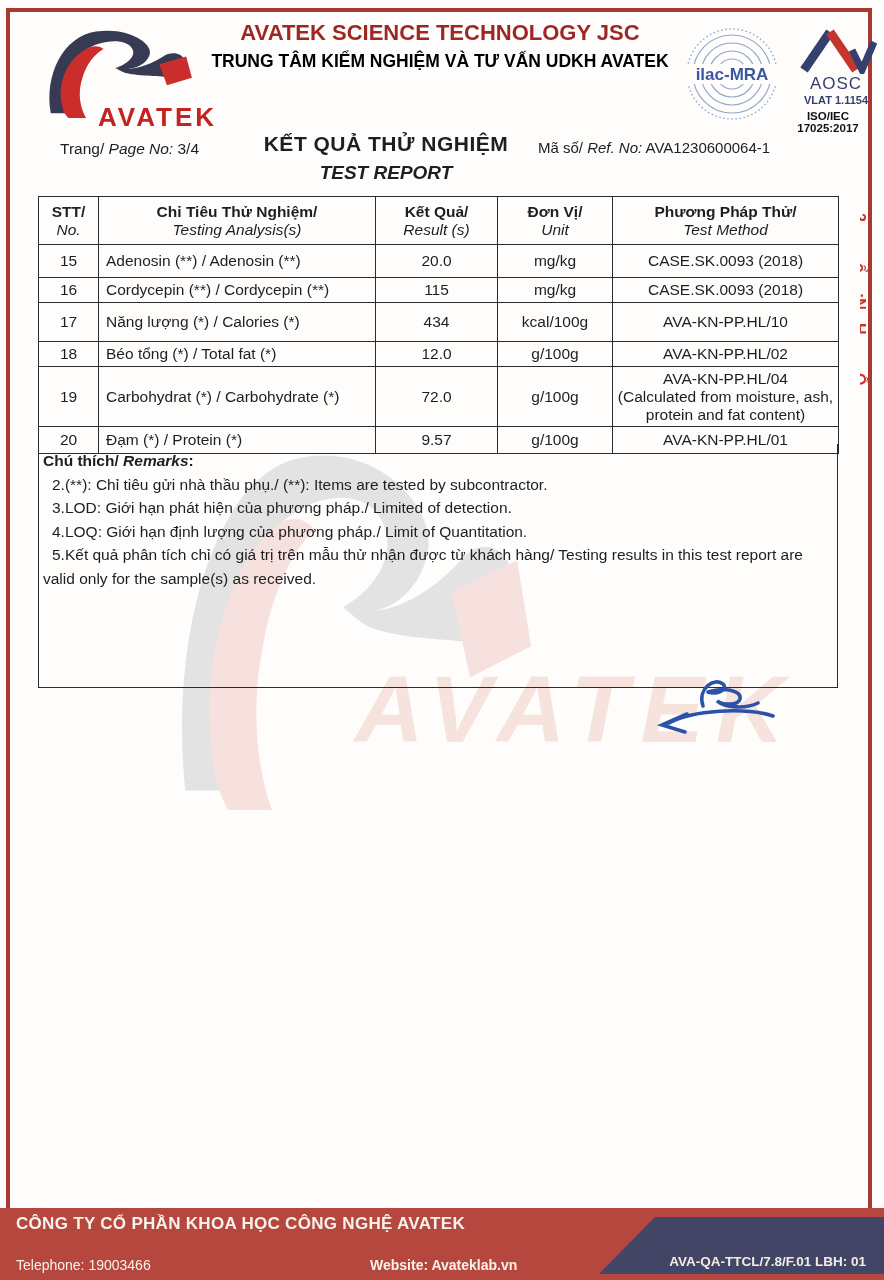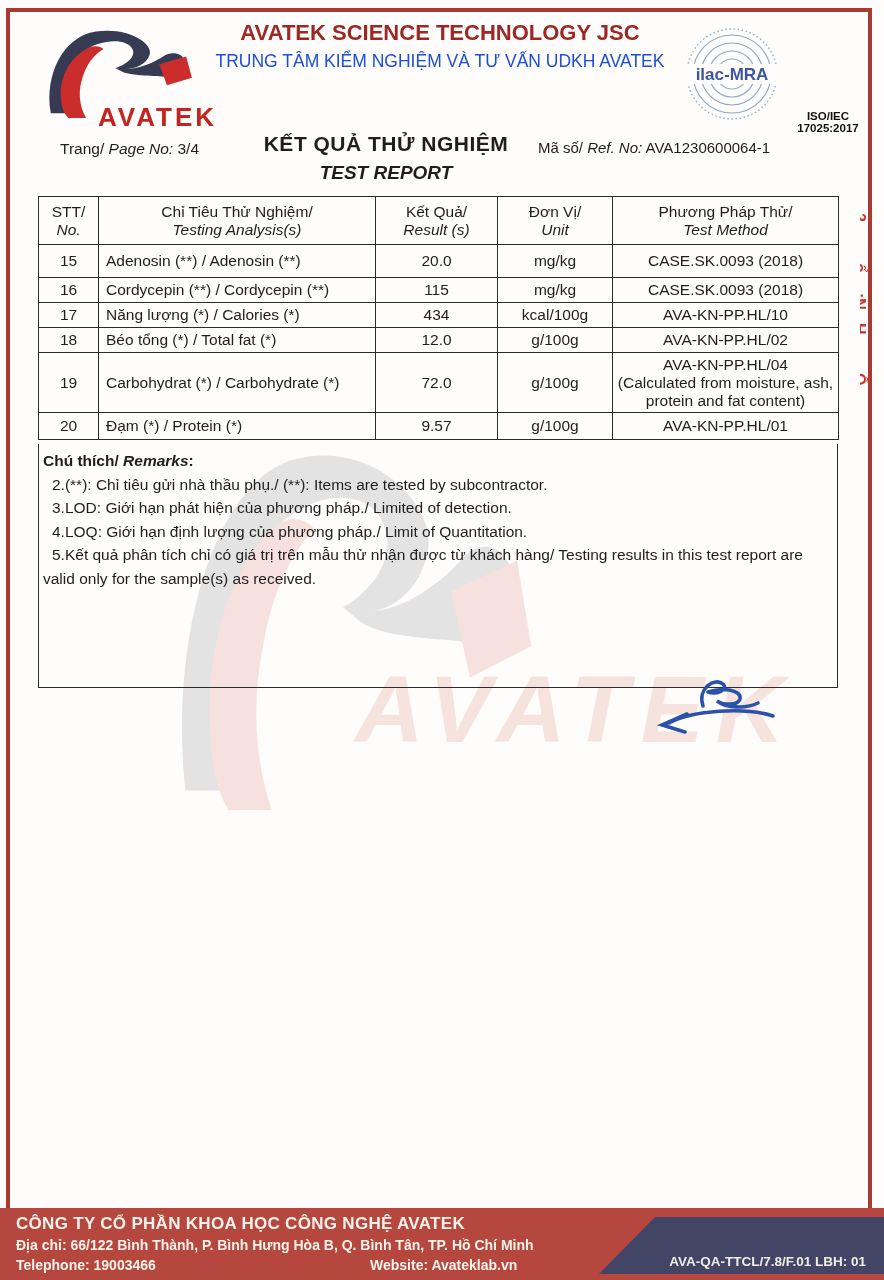--- a/index.html
+++ b/index.html
@@ -15,40 +15,40 @@
            letter-spacing:12px;color:#d96a52;opacity:.17;font-style:italic;}
 
   
   .logo-swan{position:absolute;left:34px;top:22px;}
   .logo-word{position:absolute;left:98px;top:102px;font-size:26px;font-weight:bold;
              letter-spacing:3px;color:#c4231f;}
   .page-no{position:absolute;left:60px;top:140px;font-size:15.5px;}
   .company-name{position:absolute;left:160px;top:20px;width:560px;text-align:center;
                 font-size:22px;font-weight:bold;color:#9e2723;}
   .center-name{position:absolute;left:160px;top:51px;width:560px;text-align:center;
-               font-size:17.5px;font-weight:normal;color:#1d4ed8;}
+               font-size:17.5px;font-weight:bold;color:#000000;}
   .ilac{position:absolute;left:684px;top:26px;}
   .aosc{position:absolute;left:792px;top:24px;width:88px;text-align:center;}
   .aosc-name{font-size:17px;color:#353f6e;letter-spacing:1px;margin-top:-4px;}
   .vlat{font-size:11px;font-weight:bold;color:#353f6e;}
   .iso{position:absolute;left:776px;top:110px;width:104px;text-align:center;
        font-size:11.5px;font-weight:bold;color:#111;}
   .title-vi{position:absolute;left:236px;top:132px;width:300px;text-align:center;
             font-size:21px;font-weight:bold;letter-spacing:.5px;}
   .title-en{position:absolute;left:236px;top:162px;width:300px;text-align:center;
             font-size:19px;font-weight:bold;font-style:italic;}
   .ref-no{position:absolute;left:538px;top:139px;font-size:15px;}
   .it{font-style:italic;}
 
   
   .results{position:absolute;left:38px;top:196px;width:800px;border-collapse:collapse;
            table-layout:fixed;font-size:15.5px;background:transparent;}
   .results td,.results th{border:1.8px solid #2b2b2b;padding:1px 4px;text-align:center;
            vertical-align:middle;font-weight:normal;background:transparent;}
-  .results th .vi{font-weight:normal;display:block;}
+  .results th .vi{font-weight:bold;display:block;}
   .results th .en{font-style:italic;display:block;}
   .results td.analysis{text-align:left;padding-left:7px;}
   .c-no{width:60px;} .c-an{width:277px;} .c-re{width:122px;} .c-un{width:115px;} .c-me{width:226px;}
 
   
   .remarks{position:absolute;left:38px;top:444px;width:800px;height:244px;
            border:1.8px solid #2b2b2b;border-top:none;box-sizing:border-box;
            padding:5px 8px 0 4px;font-size:15.5px;line-height:23.6px;}
   .remarks .rm-title{font-weight:bold;}
   .remarks .rm-item{text-indent:9px;}
@@ -61,21 +61,21 @@
   .stamp span{position:absolute;left:8px;color:#c5372c;font-weight:bold;font-size:16px;
               transform:rotate(90deg);transform-origin:left top;white-space:nowrap;}
 
   
   .footer{position:absolute;left:0;bottom:0;width:884px;height:72px;background:#b5473e;z-index:4;
           color:#f7f2ea;}
   .footer .navy{position:absolute;left:0;top:0;width:884px;height:72px;background:#424566;
           clip-path:polygon(655px 9px,884px 9px,884px 66px,599px 66px);}
   .f-line1{position:absolute;left:16px;top:6px;font-size:17px;font-weight:bold;letter-spacing:.3px;}
   .f-line2{position:absolute;left:16px;top:29px;font-size:14px;font-weight:bold;}
-  .f-line3{position:absolute;left:16px;top:49px;font-size:14px;font-weight:bold;}
+  .f-line3{position:absolute;left:16px;top:49px;font-size:14px;font-weight:normal;}
   .f-web{position:absolute;left:370px;top:49px;font-size:14px;font-weight:bold;}
   .f-code{position:absolute;right:18px;top:46px;font-size:13.5px;font-weight:bold;color:#f2ede4;}
 </style>
 </head>
 <body>
 
 <div class="page">
 
   <svg width="0" height="0" style="position:absolute">
     <symbol id="swan" viewBox="0 0 170 100">
@@ -117,20 +117,29 @@
     <svg class="ilac" width="96" height="96" viewBox="0 0 96 96">
       <circle cx="48" cy="48" r="45" fill="none" stroke="#8fa8cc" stroke-width="1.4" stroke-dasharray="1.5 2.6"></circle>
       <circle cx="48" cy="48" r="39" fill="none" stroke="#8fa8cc" stroke-width="1.2"></circle>
       <circle cx="48" cy="48" r="31" fill="none" stroke="#8fa8cc" stroke-width="1.2"></circle>
       <circle cx="48" cy="48" r="23" fill="none" stroke="#8fa8cc" stroke-width="1.2"></circle>
       <circle cx="48" cy="48" r="15" fill="none" stroke="#8fa8cc" stroke-width="1.2"></circle>
       <rect x="2" y="38" width="92" height="20" fill="#fefdfb"></rect>
       <text x="48" y="54" text-anchor="middle" font-size="17" font-weight="bold" fill="#3b57a0" font-family="Liberation Sans, sans-serif">ilac-MRA</text>
     </svg>
 
+    <div class="aosc">
+      <svg width="84" height="50" viewBox="0 0 84 50">
+        <path d="M10,46 L36,8" stroke="#35406e" stroke-width="9" fill="none"></path>
+        <path d="M36,8 L62,46" stroke="#c4352c" stroke-width="9" fill="none"></path>
+        <path d="M58,26 L68,46 L80,18" stroke="#35406e" stroke-width="7" fill="none"></path>
+      </svg>
+      <div class="aosc-name">AOSC</div>
+      <div class="vlat">VLAT 1.1154</div>
+    </div>
     <div class="iso">ISO/IEC 17025:2017</div>
 
     <div class="title-vi">KẾT QUẢ THỬ NGHIỆM</div>
     <div class="title-en">TEST REPORT</div>
 
     <div class="ref-no">
       <span>Mã số/</span>
       <span class="it">Ref. No:</span>
       <span>AVA1230600064-1</span>
     </div>
@@ -173,21 +182,21 @@
         <td>mg/kg</td>
         <td>CASE.SK.0093 (2018)</td>
       </tr>
       <tr style="height:25px;">
         <td>16</td>
         <td class="analysis">Cordycepin (**) / Cordycepin (**)</td>
         <td>115</td>
         <td>mg/kg</td>
         <td>CASE.SK.0093 (2018)</td>
       </tr>
-      <tr style="height:25px;">
+      <tr style="height:39px;">
         <td>17</td>
         <td class="analysis">Năng lượng (*) / Calories (*)</td>
         <td>434</td>
         <td>kcal/100g</td>
         <td>AVA-KN-PP.HL/10</td>
       </tr>
       <tr style="height:25px;">
         <td>18</td>
         <td class="analysis">Béo tổng (*) / Total fat (*)</td>
         <td>12.0</td>
@@ -236,19 +245,18 @@
       <span style="top:58px">ổ</span>
       <span style="top:88px">:N</span>
       <span style="top:118px">H</span>
       <span style="top:168px">Ổ</span>
     </div>
   </div>
 
   <div class="footer">
     <div class="navy"></div>
     <div class="f-line1">CÔNG TY CỔ PHẦN KHOA HỌC CÔNG NGHỆ AVATEK</div>
-    <div class="f-line2">Địa chỉ: 66/122 Bình Thành, P. Bình Hưng Hòa B, Q. Bình Tân, TP. Hồ Chí Minh</div>
     <div class="f-line3">Telephone: 19003466</div>
     <div class="f-web">Website: Avateklab.vn</div>
     <div class="f-code">AVA-QA-TTCL/7.8/F.01 LBH: 01</div>
   </div>
 
 </div>
 
 </body></html>

